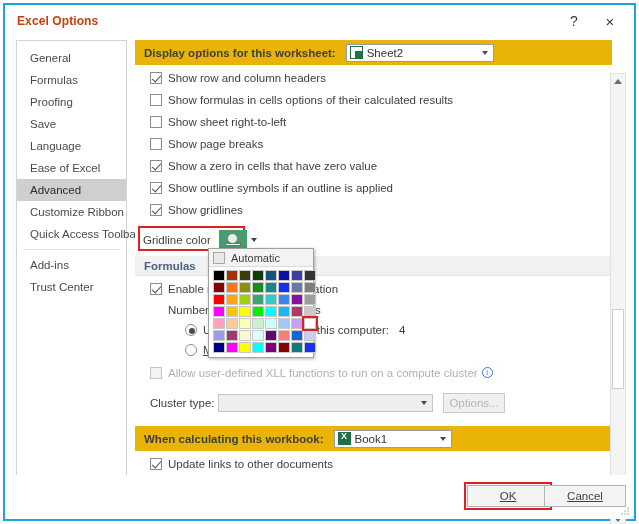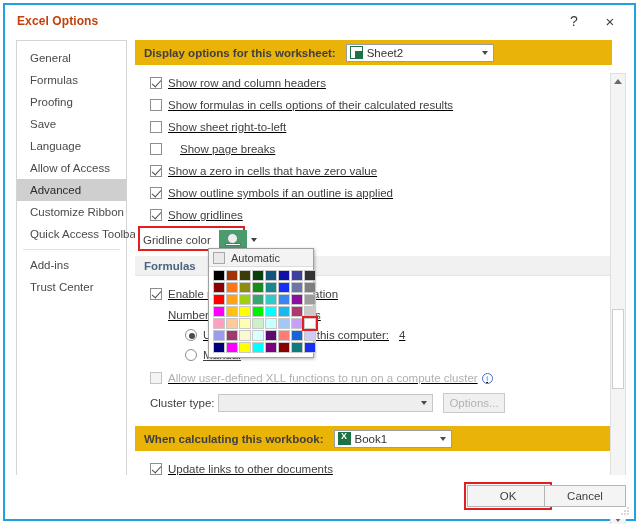--- a/index.html
+++ b/index.html
@@ -111,21 +111,21 @@
     background: #1e7145; flex: 0 0 auto;
     position: relative;
   }
   .book-ico:after {
     content: "X"; position: absolute; left: 0; top: -1px;
     width: 13px; text-align: center;
     font-size: 9px; color: #fff; font-weight: bold;
     font-family: "Liberation Sans", sans-serif;
   }
   
-  .chk-row { display: flex; align-items: flex-end; height: 17px; text-decoration: underline; }
+  .chk-row { display: flex; align-items: flex-start; height: 17px; }
   .cb {
     width: 12px; height: 12px;
     border: 1px solid #8d8d8d; background: #fff;
     margin-right: 6px; flex: 0 0 auto;
     position: relative;
   }
   .cb.checked:after {
     content: ""; position: absolute;
     left: 3px; top: 0px;
     width: 4px; height: 8px;
@@ -247,21 +247,21 @@
     background: #ffffff;
   }
   #ok-wrap {
     position: absolute; right: 82px; top: 7px;
     border: 2px solid #e02020; padding: 1px;
   }
   .fbtn {
     width: 82px; height: 22px;
     border: 1px solid #b4b4b4; background: #f4f4f4;
     font-size: 11.5px; color: #3f3f3f;
-    display: flex; align-items: center; justify-content: center;
+    display: flex; align-items: center; justify-content: center; text-decoration: underline;
   }
   #cancel-btn { position: absolute; right: 8px; top: 10px; }
   #grip {
     position: absolute; right: 4px; bottom: 3px;
     width: 10px; height: 10px; opacity: .5;
   }
 </style>
 </head>
 <body>
 
@@ -274,21 +274,21 @@
   </div>
 
   <div id="dlg-body">
 
     <div id="sidebar">
       <div class="nav-item">General</div>
       <div class="nav-item">Formulas</div>
       <div class="nav-item">Proofing</div>
       <div class="nav-item">Save</div>
       <div class="nav-item">Language</div>
-      <div class="nav-item">Allow of Access</div>
+      <div class="nav-item">Ease of Excel</div>
       <div class="nav-item selected">Advanced</div>
       <div class="nav-item">Customize Ribbon</div>
       <div class="nav-item">Quick Access Toolbar</div>
       <div class="nav-sep"></div>
       <div class="nav-item">Add-ins</div>
       <div class="nav-item">Trust Center</div>
     </div>
 
     <div id="pane">
 
@@ -307,21 +307,21 @@
           <span class="lbl">Show row and column headers</span>
         </div>
         <div class="chk-row" style="margin-bottom:5px;">
           <span class="cb"></span>
           <span class="lbl">Show formulas in cells options of their calculated results</span>
         </div>
         <div class="chk-row" style="margin-bottom:5px;">
           <span class="cb"></span>
           <span class="lbl">Show sheet right-to-left</span>
         </div>
-        <div class="chk-row" style="margin-bottom:5px;gap:12px;">
+        <div class="chk-row" style="margin-bottom:5px;">
           <span class="cb"></span>
           <span class="lbl">Show page breaks</span>
         </div>
         <div class="chk-row" style="margin-bottom:5px;">
           <span class="cb checked"></span>
           <span class="lbl">Show a zero in cells that have zero value</span>
         </div>
         <div class="chk-row" style="margin-bottom:5px;">
           <span class="cb checked"></span>
           <span class="lbl">Show outline symbols if an outline is applied</span>

